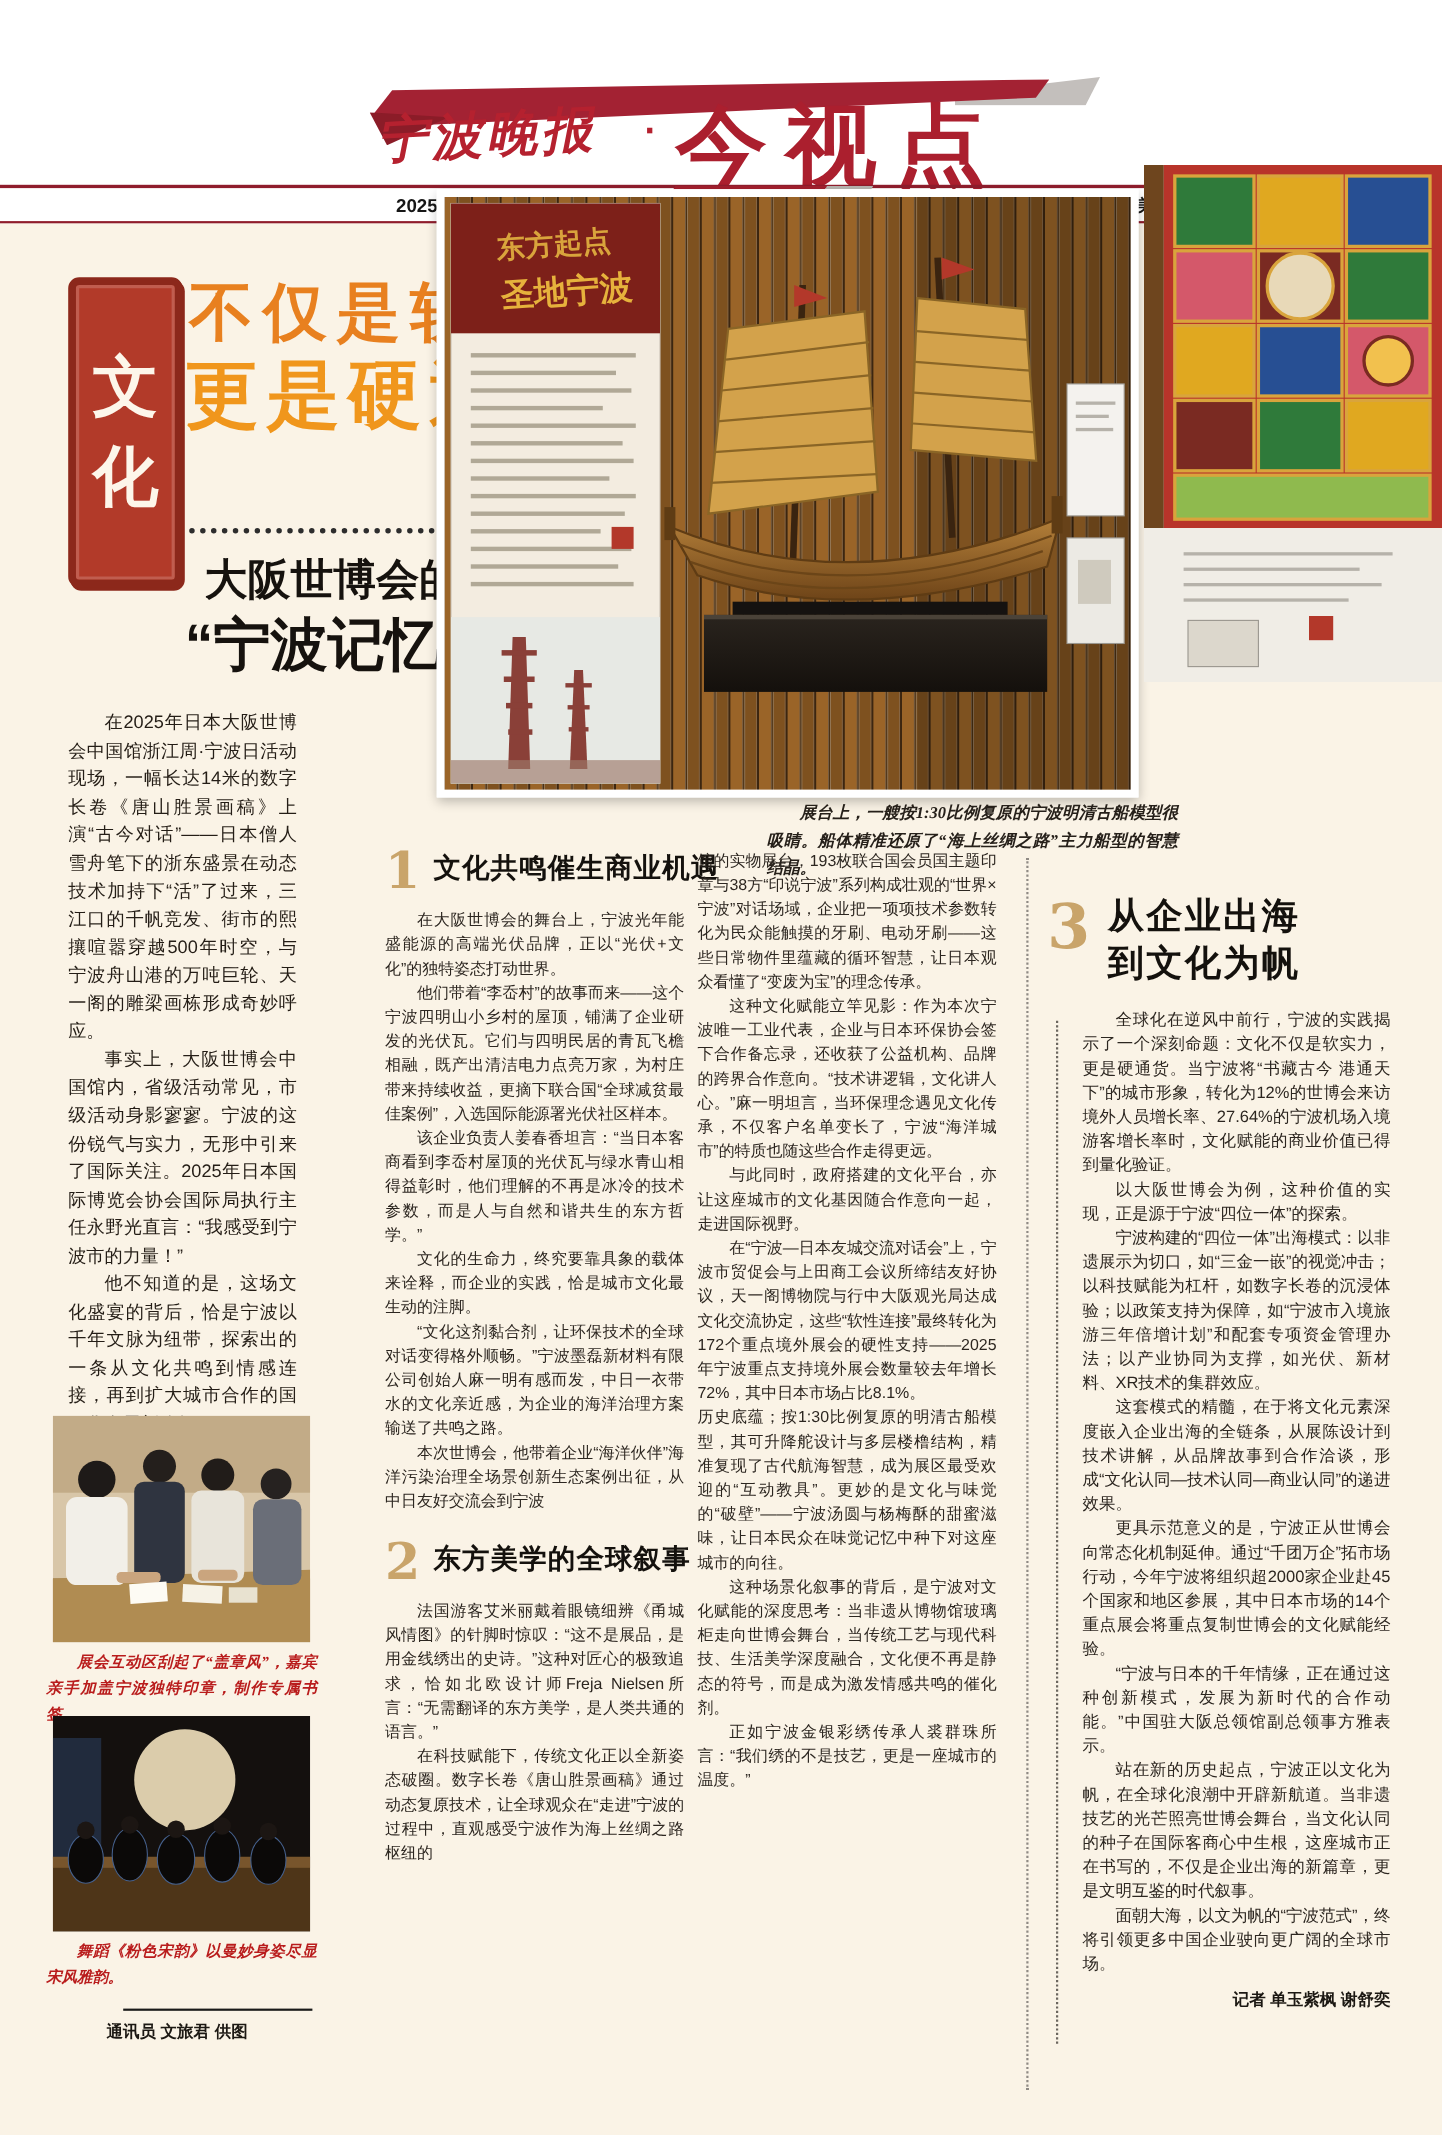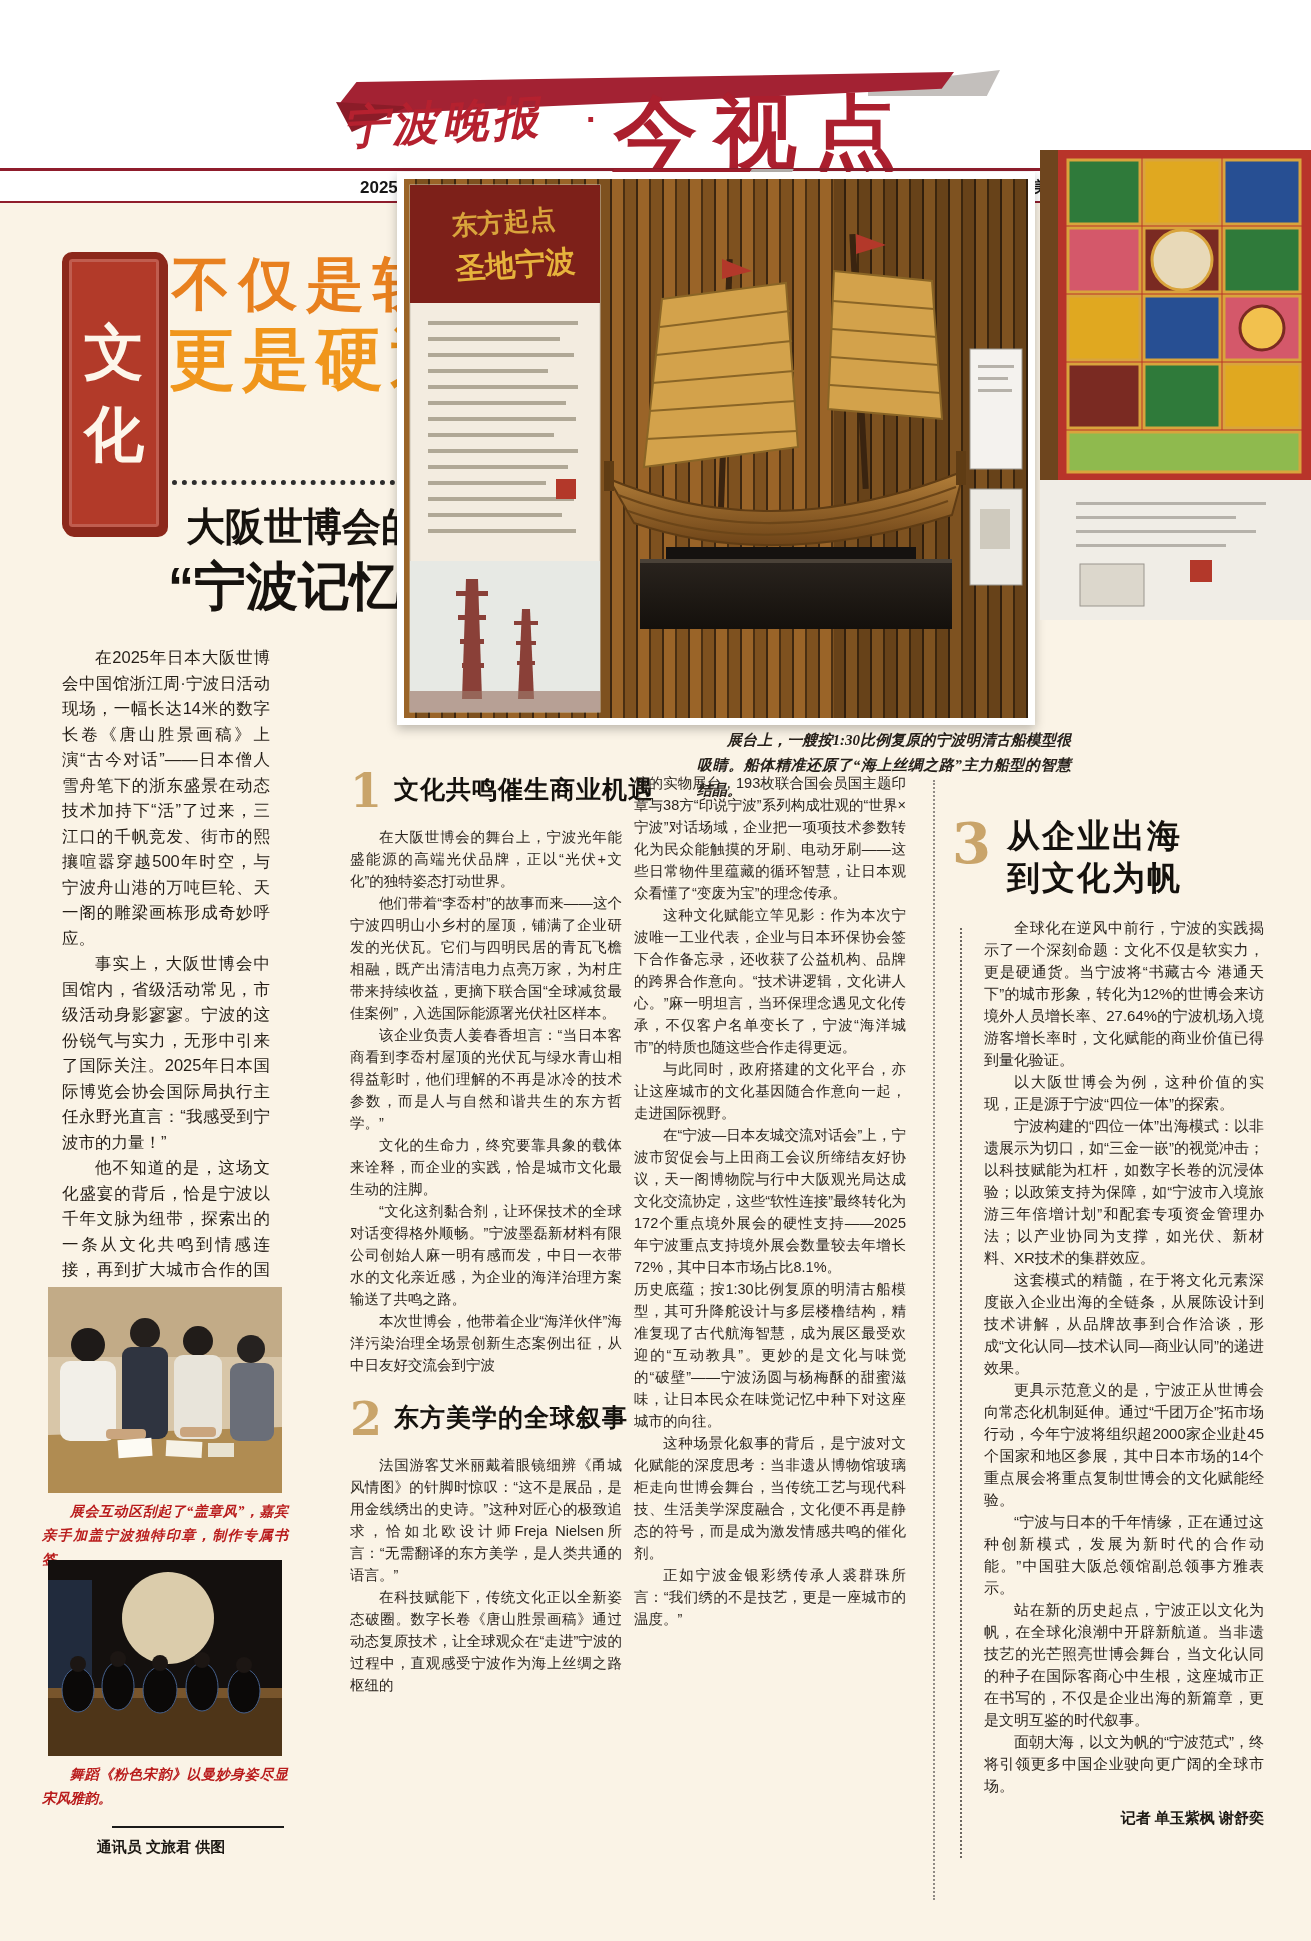--- a/index.html
+++ b/index.html
@@ -63,21 +63,21 @@
   .sec-head .num{font-family:"DejaVu Serif",serif;font-size:46px;line-height:1;color:#c9a46a;
      font-weight:700;margin-right:12px;}
   .sec-head h3{margin:10px 0 0 0;font-size:25px;color:#14110d;letter-spacing:1px;white-space:nowrap;}
   .sec-head.second{margin-top:20px;}
   #divider{left:933px;top:780px;height:1120px;border-left:2px dotted #8f8a84;}
   #colC{left:952px;top:815px;width:312px;}
   #num3-line{left:960px;top:928px;height:930px;border-left:2px dotted #6b665f;}
   .sec3-head{display:flex;align-items:flex-start;}
   .sec3-head .num{font-family:"DejaVu Serif",serif;font-size:56px;line-height:1;color:#c9a46a;
      font-weight:700;margin-right:16px;}
-  .sec3-head .t{font-size:33px;font-weight:700;color:#14110d;line-height:42px;letter-spacing:2px;}
+  .sec3-head .t{font-size:33px;font-weight:700;color:#14110d;line-height:42px;letter-spacing:2px;font-family:Liberation Mono, monospace;}
   #colC .paras{margin:18px 0 0 32px;width:280px;font-size:15px;line-height:22px;text-align:justify;}
   #credit-right{margin:12px 0 0 32px;width:280px;text-align:right;font-size:15px;font-weight:700;color:#1c1813;}
 </style>
 </head>
 <body>
 
 <div id="page">
 
   <div id="cream" class="abs"></div>
 

